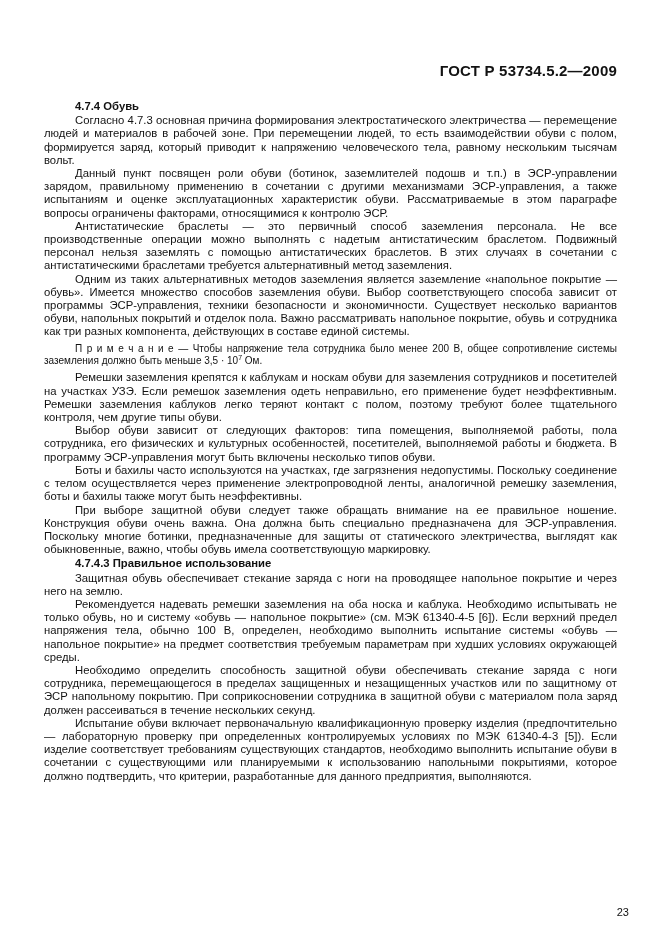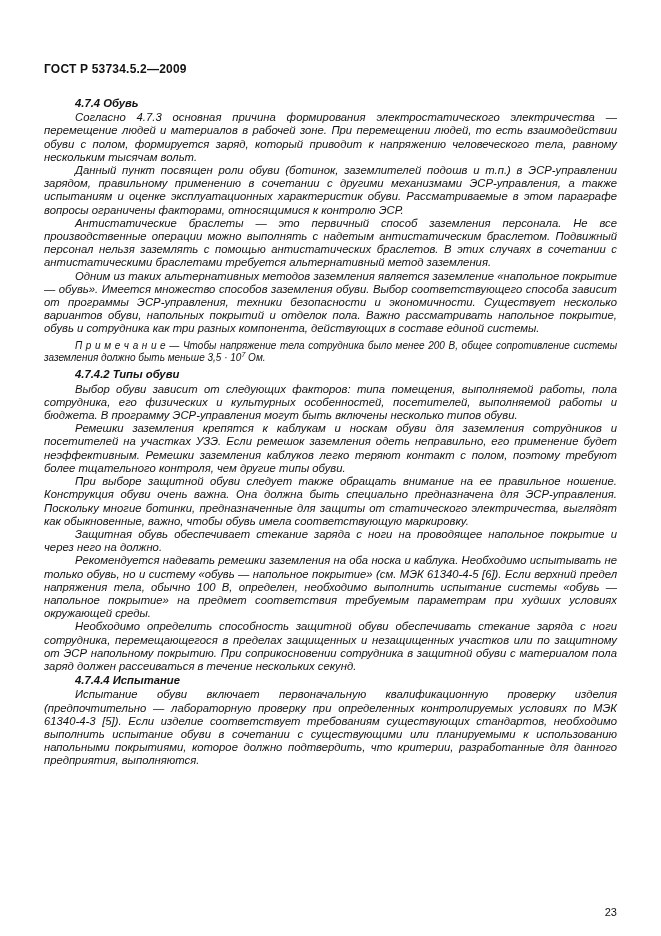--- a/index.html
+++ b/index.html
@@ -7,31 +7,30 @@
     position:relative;
     width:661px;height:936px;
     box-sizing:border-box;
     background:#ffffff;
     color:#121212;
     font-family:"Liberation Sans","DejaVu Sans",sans-serif;
     padding:62px 44px 0 44px;
     overflow:hidden;
   }
   .doc-header{
-    text-align:left;
+    text-align:right;
     font-weight:bold;
-    font-size:12px;
+    font-size:15px;
     letter-spacing:0.2px;
     margin:0 0 21px 0;
   }
   .body-text p, .body-text h4{
     margin:0;
     font-size:11.3px;
     line-height:13.2px;
-    font-style:italic;
   }
   .body-text h4{
     font-weight:bold;
     text-indent:31px;
     margin:1px 0 1px 0;
   }
   .body-text p.para{
     text-align:justify;
     text-indent:31px;
   }
@@ -41,49 +40,49 @@
     text-align:justify;
     text-indent:31px;
     margin:4px 0 4px 0;
   }
   .note sup{
     font-size:7px;
     line-height:0;
   }
   .page-number{
     position:absolute;
-    right:44px;
+    right:32px;
     bottom:18px;
     font-size:11px;
   }
 </style>
 </head>
 <body>
 
 <div class="page">
 
   <div class="doc-header">ГОСТ Р 53734.5.2—2009</div>
 
   <div class="body-text">
     <h4>4.7.4 Обувь</h4>
     <p class="para">Согласно 4.7.3 основная причина формирования электростатического электричества — перемещение людей и материалов в рабочей зоне. При перемещении людей, то есть взаимодействии обуви с полом, формируется заряд, который приводит к напряжению человеческого тела, равному нескольким тысячам вольт.</p>
     <p class="para">Данный пункт посвящен роли обуви (ботинок, заземлителей подошв и т.п.) в ЭСР-управлении зарядом, правильному применению в сочетании с другими механизмами ЭСР-управления, а также испытаниям и оценке эксплуатационных характеристик обуви. Рассматриваемые в этом параграфе вопросы ограничены факторами, относящимися к контролю ЭСР.</p>
     <p class="para">Антистатические браслеты — это первичный способ заземления персонала. Не все производственные операции можно выполнять с надетым антистатическим браслетом. Подвижный персонал нельзя заземлять с помощью антистатических браслетов. В этих случаях в сочетании с антистатическими браслетами требуется альтернативный метод заземления.</p>
     <p class="para">Одним из таких альтернативных методов заземления является заземление «напольное покрытие — обувь». Имеется множество способов заземления обуви. Выбор соответствующего способа зависит от программы ЭСР-управления, техники безопасности и экономичности. Существует несколько вариантов обуви, напольных покрытий и отделок пола. Важно рассматривать напольное покрытие, обувь и сотрудника как три разных компонента, действующих в составе единой системы.</p>
 
     <p class="note"><span>П р и м е ч а н и е — Чтобы напряжение тела сотрудника было менее 200 В, общее сопротивление системы заземления должно быть меньше 3,5 · 10</span><sup>7</sup><span> Ом.</span></p>
 
-    <h4>4.7.4.2 Типы обуви</h4>
+    <p class="para">Ремешки заземления крепятся к каблукам и носкам обуви для заземления сотрудников и посетителей на участках УЗЭ. Если ремешок заземления одеть неправильно, его применение будет неэффективным. Ремешки заземления каблуков легко теряют контакт с полом, поэтому требуют более тщательного контроля, чем другие типы обуви.</p>
     <p class="para">Выбор обуви зависит от следующих факторов: типа помещения, выполняемой работы, пола сотрудника, его физических и культурных особенностей, посетителей, выполняемой работы и бюджета. В программу ЭСР-управления могут быть включены несколько типов обуви.</p>
-    <p class="para">Ремешки заземления крепятся к каблукам и носкам обуви для заземления сотрудников и посетителей на участках УЗЭ. Если ремешок заземления одеть неправильно, его применение будет неэффективным. Ремешки заземления каблуков легко теряют контакт с полом, поэтому требуют более тщательного контроля, чем другие типы обуви.</p>
+    <p class="para">Боты и бахилы часто используются на участках, где загрязнения недопустимы. Поскольку соединение с телом осуществляется через применение электропроводной ленты, аналогичной ремешку заземления, боты и бахилы также могут быть неэффективны.</p>
     <p class="para">При выборе защитной обуви следует также обращать внимание на ее правильное ношение. Конструкция обуви очень важна. Она должна быть специально предназначена для ЭСР-управления. Поскольку многие ботинки, предназначенные для защиты от статического электричества, выглядят как обыкновенные, важно, чтобы обувь имела соответствующую маркировку.</p>
 
-    <p class="para">Защитная обувь обеспечивает стекание заряда с ноги на проводящее напольное покрытие и через него на должно.</p>
+    <h4>4.7.4.3 Правильное использование</h4>
+    <p class="para">Защитная обувь обеспечивает стекание заряда с ноги на проводящее напольное покрытие и через него на землю.</p>
     <p class="para">Рекомендуется надевать ремешки заземления на оба носка и каблука. Необходимо испытывать не только обувь, но и систему «обувь — напольное покрытие» (см. МЭК 61340-4-5 [6]). Если верхний предел напряжения тела, обычно 100 В, определен, необходимо выполнить испытание системы «обувь — напольное покрытие» на предмет соответствия требуемым параметрам при худших условиях окружающей среды.</p>
     <p class="para">Необходимо определить способность защитной обуви обеспечивать стекание заряда с ноги сотрудника, перемещающегося в пределах защищенных и незащищенных участков или по защитному от ЭСР напольному покрытию. При соприкосновении сотрудника в защитной обуви с материалом пола заряд должен рассеиваться в течение нескольких секунд.</p>
 
-    <h4>4.7.4.4 Испытание</h4>
     <p class="para">Испытание обуви включает первоначальную квалификационную проверку изделия (предпочтительно — лабораторную проверку при определенных контролируемых условиях по МЭК 61340-4-3 [5]). Если изделие соответствует требованиям существующих стандартов, необходимо выполнить испытание обуви в сочетании с существующими или планируемыми к использованию напольными покрытиями, которое должно подтвердить, что критерии, разработанные для данного предприятия, выполняются.</p>
   </div>
 
   <div class="page-number">23</div>
 
 </div>
 
 </body></html>

